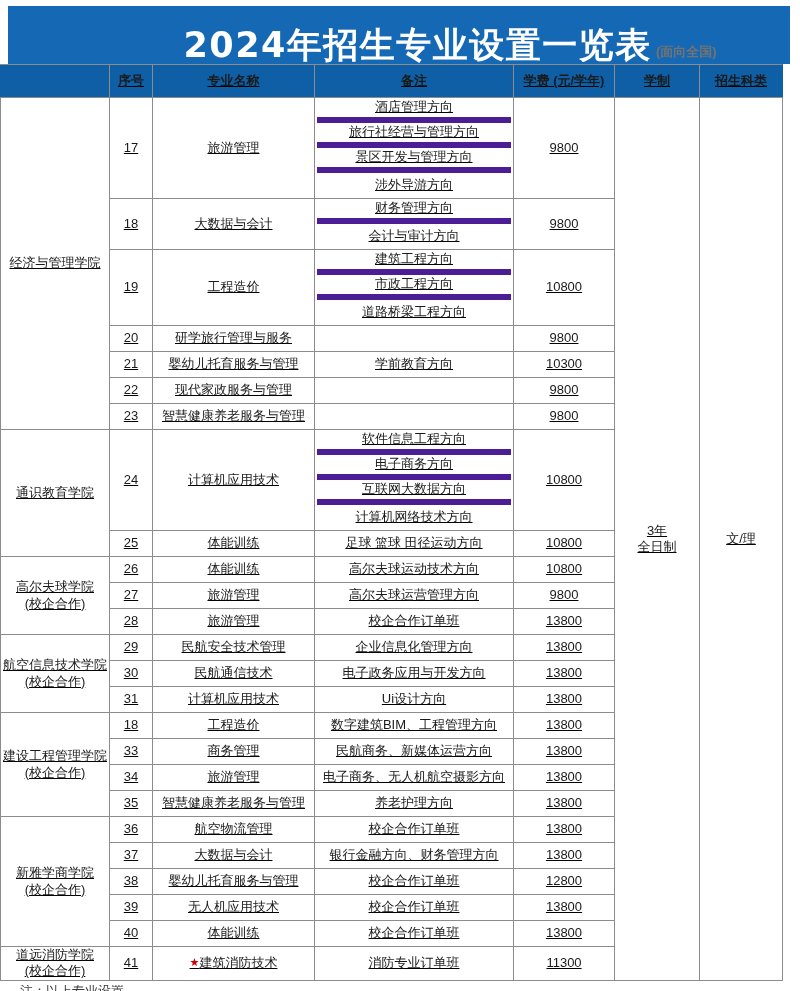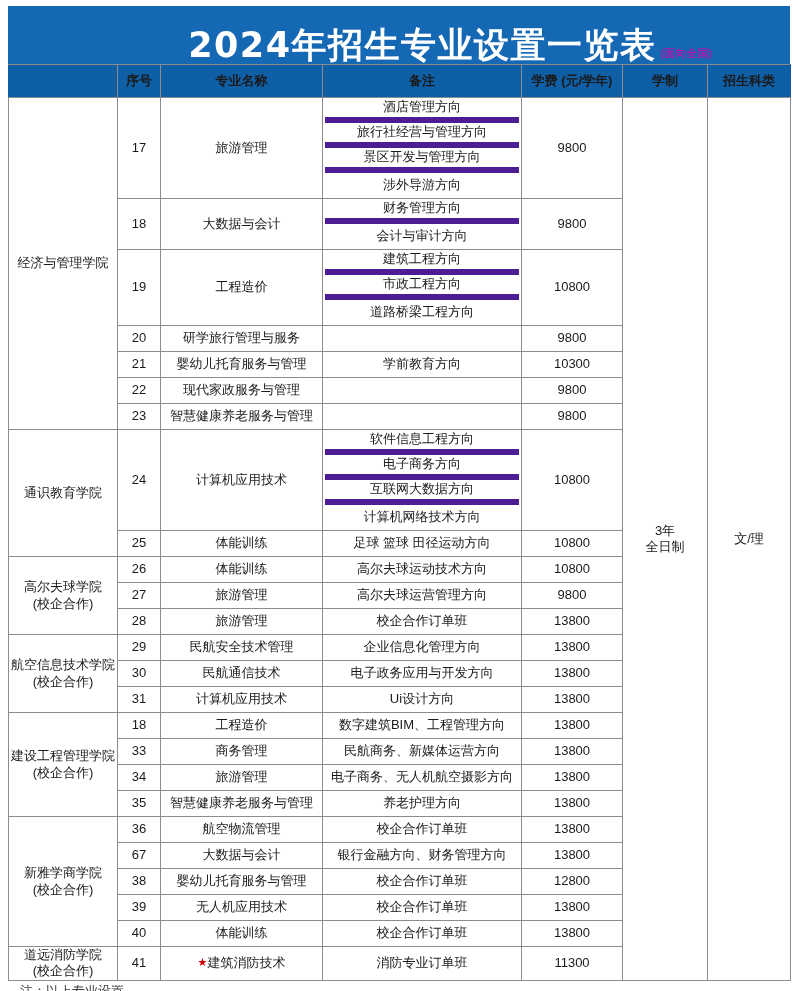--- a/index.html
+++ b/index.html
@@ -32,30 +32,31 @@
   .title{
     color:#ffffff;
     font-size:35px;
     font-weight:bold;
     letter-spacing:1.5px;
     line-height:1;
     white-space:nowrap;
     font-family:"DejaVu Sans",sans-serif;
   }
   .subtitle{
-    color:#a21caf;font-size:11px;font-weight:bold;
+    color:#737373;font-size:13px;font-weight:bold;
     margin-left:4px;padding-bottom:2px;white-space:nowrap;
   }
 
   
   table.sheet{
-    position:absolute;left:8px;top:64px;
+    position:absolute;left:0;top:64px;
     width:782px;
     border-collapse:collapse;
     table-layout:fixed;
+    text-decoration:underline;
   }
   table.sheet td,table.sheet th{
     border:1px solid #8c8c8c;
     text-align:center;vertical-align:middle;
     font-size:13px;color:#1a1a1a;
     padding:0 2px;
     line-height:1.25;
   }
   thead th{
     background:#0f5fa6;color:#ffffff;font-weight:bold;
@@ -317,21 +318,21 @@
             <div>(校企合作)</div>
           </td>
           <td class="num">36</td>
           <td class="major">航空物流管理</td>
           <td class="note note-group">
             <span class="subcell" style="height: 25px;">校企合作订单班</span>
           </td>
           <td class="fee">13800</td>
         </tr>
         <tr>
-          <td class="num">67</td>
+          <td class="num">37</td>
           <td class="major">大数据与会计</td>
           <td class="note note-group">
             <span class="subcell" style="height: 25px;">银行金融方向、财务管理方向</span>
           </td>
           <td class="fee">13800</td>
         </tr>
         <tr>
           <td class="num">38</td>
           <td class="major">婴幼儿托育服务与管理</td>
           <td class="note note-group">

